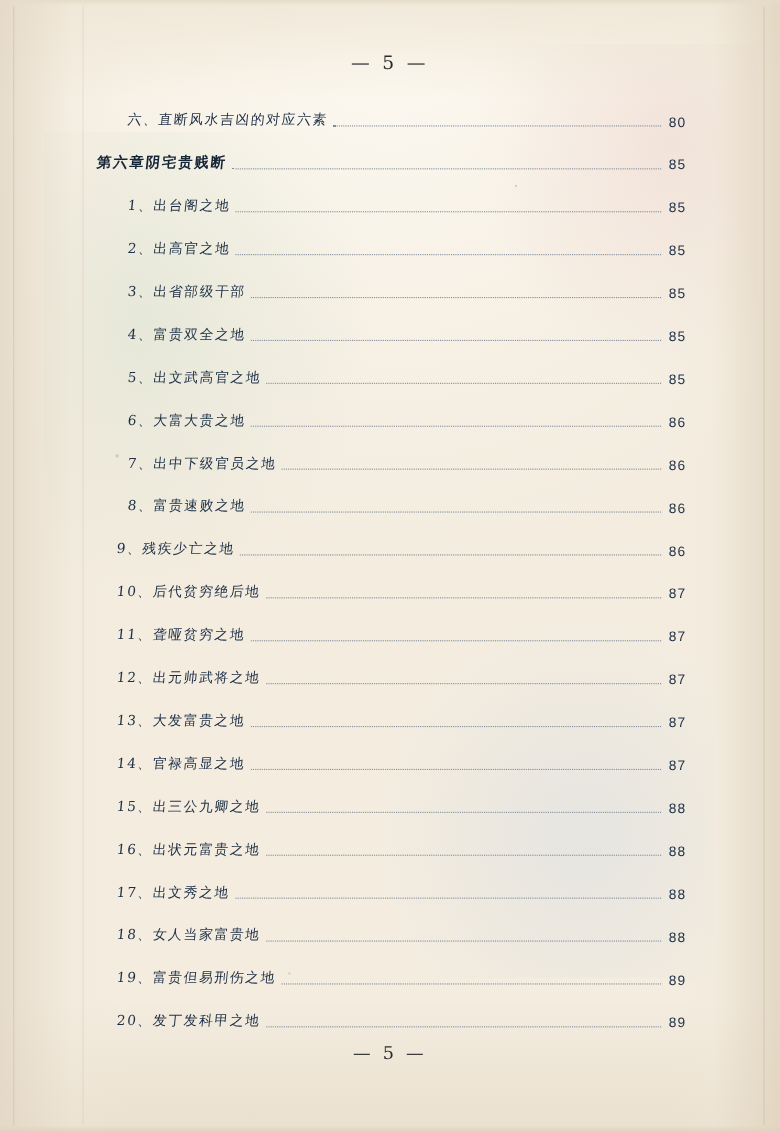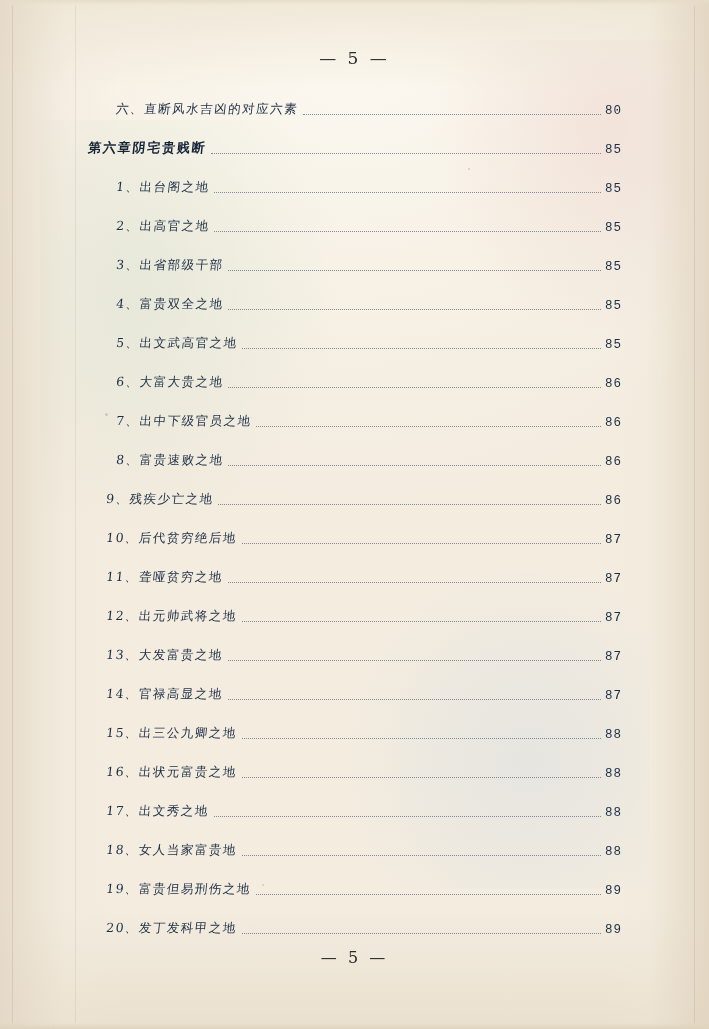--- a/index.html
+++ b/index.html
@@ -129,26 +129,26 @@
     color: #162437;
   }
   .toc-row .leader {
     flex: 1 1 auto;
     border-bottom: 1px dotted #7f8a99;
     margin: 0 4px 4px 5px;
     height: 1px;
     min-width: 10px;
   }
   .toc-row .pageno {
-    font-family: Liberation Mono, monospace;
+    font-family: Liberation Sans, sans-serif;
     font-size: 12.5px;
     color: #1d2f46;
     letter-spacing: 1px;
     min-width: 22px;
-    text-align: left;
+    text-align: center;
     padding-bottom: 1px;
   }
   .indent-0 { padding-left: 0px; }
   .indent-1 { padding-left: 18px; }
   .indent-2 { padding-left: 28px; }
 
   .speck {
     position: absolute;
     background: rgba(150,138,118,0.35);
     border-radius: 50%;

